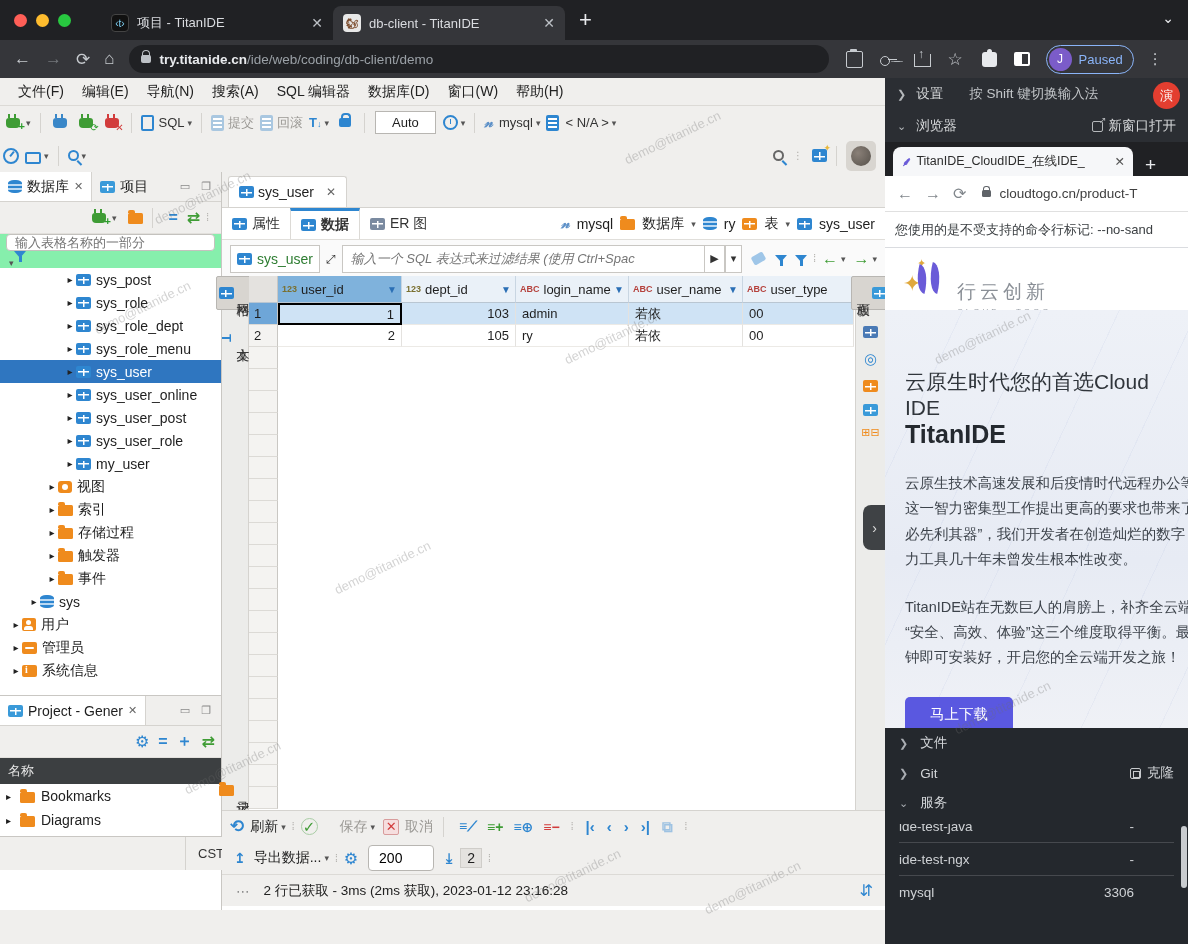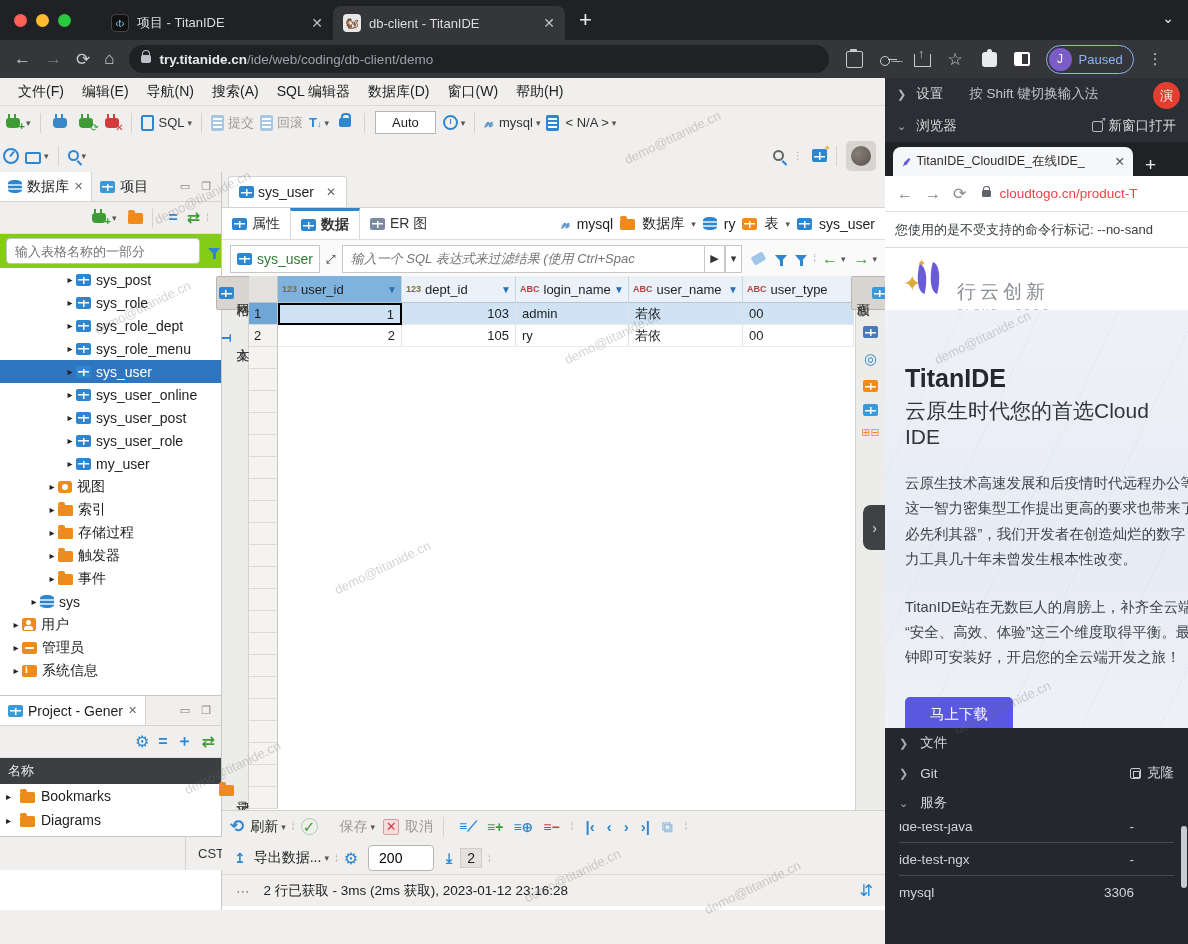--- a/index.html
+++ b/index.html
@@ -106,21 +106,21 @@
 
   
   #leftpanel { position:absolute; top:94px; left:0; width:222px; height:523px; border-right:1px solid #c9c7c3; background:#fff; }
   .ptabs { height:30px; background:#f0efed; display:flex; align-items:center; border-bottom:1px solid #d5d3cf; font-size:14px; }
   .ptab { display:flex; align-items:center; padding:0 8px; height:100%; }
   .ptab.active { background:#fff; border-right:1px solid #d5d3cf; }
   .ptab .lbl { margin:0 5px; }
   .winbtns { margin-left:auto; color:#8a8a8a; font-size:11px; padding-right:6px; letter-spacing:4px; }
   .ltoolbar { height:32px; background:#f0efed; display:flex; align-items:center; justify-content:flex-end; padding-right:6px; border-bottom:1px solid #e2e0dc; }
   .ltoolbar > * { margin-left:9px; }
-  .filterrow { height:34px; display:flex; align-items:center; background:#84cc16; padding:0 6px; }
+  .filterrow { height:34px; display:flex; background:#86efac; padding:0 6px;flex-direction:column; }
   .filterrow input { flex:1; height:26px; border:1px solid #c4c2be; border-radius:4px; padding:0 8px; font-size:13px; color:#666; background:#fff; }
   #dbtree { position:absolute; top:96px; bottom:0; left:0; right:0; overflow:hidden; background:#fff; font-size:14px; }
   .trow { height:23px; display:flex; align-items:center; white-space:nowrap; }
   .trow .arr { color:#222; font-size:10px; width:12px; text-align:center; flex:0 0 auto;}
   .trow .tlabel { margin-left:5px; }
   .trow.sel { background:#2f76c0; color:#fff; }
   
   #projpanel { position:absolute; top:617px; left:0; width:222px; height:215px; background:#fff; border-right:1px solid #c9c7c3; border-top:1px solid #c9c7c3;}
   .pp-head { background:#3c3f41; color:#e8e8e8; font-size:13px; height:26px; display:flex; align-items:center; padding-left:8px; }
   .pp-item { height:24px; display:flex; align-items:center; font-size:14px; padding-left:6px; }
@@ -198,21 +198,21 @@
   #rp-tabbar { height:34px; background:#202124; display:flex; align-items:flex-end; }
   .rp-tab { background:#f6f7f9; color:#2c2c2c; height:29px; border-radius:8px 8px 0 0; margin-left:8px; display:flex; align-items:center; font-size:12.5px; padding:0 8px; width:240px; }
   .rp-tab .ttl { flex:1; overflow:hidden; white-space:nowrap; }
   .rp-tab .x { color:#555; margin-left:4px; }
   .swirl { color:#6a5bd8; font-weight:bold; font-style:italic; margin-right:6px; }
   .rp-plus { color:#e8eaed; font-size:19px; margin-left:12px; }
   #rp-urlrow { height:36px; background:#fff; display:flex; align-items:center; border-bottom:1px solid #e0e0e0; color:#5f6368;}
   #rp-urlrow .n { font-size:16px; margin-left:12px; color:#80868b;}
   .lockdark { width:9px; height:7px; background:#5f6368; border-radius:1.5px; position:relative; margin:0 8px 0 16px;}
   .lockdark::before{content:"";position:absolute;top:-4px;left:1px;width:5px;height:5px;border:1.4px solid #5f6368;border-bottom:none;border-radius:3px 3px 0 0;}
-  #rp-url { color:#ef4444; font-size:13.5px; white-space:nowrap; }
+  #rp-url { color:#404040; font-size:13.5px; white-space:nowrap; }
   #rp-warn { height:36px; background:#fff; border-bottom:1px solid #dadce0; display:flex; align-items:center; font-size:13px; color:#3c4043; padding:0 10px; white-space:nowrap; overflow:hidden;}
   #rp-logo { height:62px; background:#fff; display:flex; align-items:center; padding-left:18px; }
   .logo-mark { position:relative; width:44px; height:40px; flex:0 0 auto;}
   .logo-mark .s1{position:absolute;left:0;top:12px;color:#e0a93e;font-size:22px;}
   .logo-mark .s2{position:absolute;left:14px;top:-2px;color:#e0a93e;font-size:11px;}
   .logo-mark .w1{position:absolute;left:13px;top:6px;width:12px;height:28px;background:#6a5bd8;border-radius:0 100% 0 100%/0 100% 0 100%;transform:rotate(14deg);}
   .logo-mark .w2{position:absolute;left:26px;top:4px;width:12px;height:30px;background:#6a5bd8;border-radius:0 100% 0 100%/0 100% 0 100%;transform:rotate(14deg);}
   .brandtxt { margin-left:10px; }
   .brandtxt .b1 { color:#8a8f96; font-size:19px; letter-spacing:4px;margin-top:37px; }
   .brandtxt .b2 { color:#9aa0a8; font-size:8px; letter-spacing:3px; margin-top:2px;}
@@ -826,22 +826,22 @@
         <span class="s2">✦</span>
         <span class="w1"></span>
         <span class="w2"></span>
     </span>
     <span class="brandtxt">
       <div class="b1">行云创新</div>
       <div class="b2">CLOUD · TOGO</div>
     </span>
   </div>
   <div id="rp-hero">
+    <div id="rp-subtitle">云原生时代您的首选Cloud IDE</div>
     <div id="rp-title">TitanIDE</div>
-    <div id="rp-subtitle">云原生时代您的首选Cloud IDE</div>
     <div class="rp-para">云原生技术高速发展和后疫情时代远程办公等
 这一智力密集型工作提出更高的要求也带来了
 必先利其器”，我们开发者在创造灿烂的数字
 力工具几十年未曾发生根本性改变。</div>
     <div class="rp-para">TitanIDE站在无数巨人的肩膀上，补齐全云端
 “安全、高效、体验”这三个维度取得平衡。最
 钟即可安装好，开启您的全云端开发之旅！</div>
     <button id="rp-cta">马上下载</button>
   </div>
   <div id="rp-dark">

